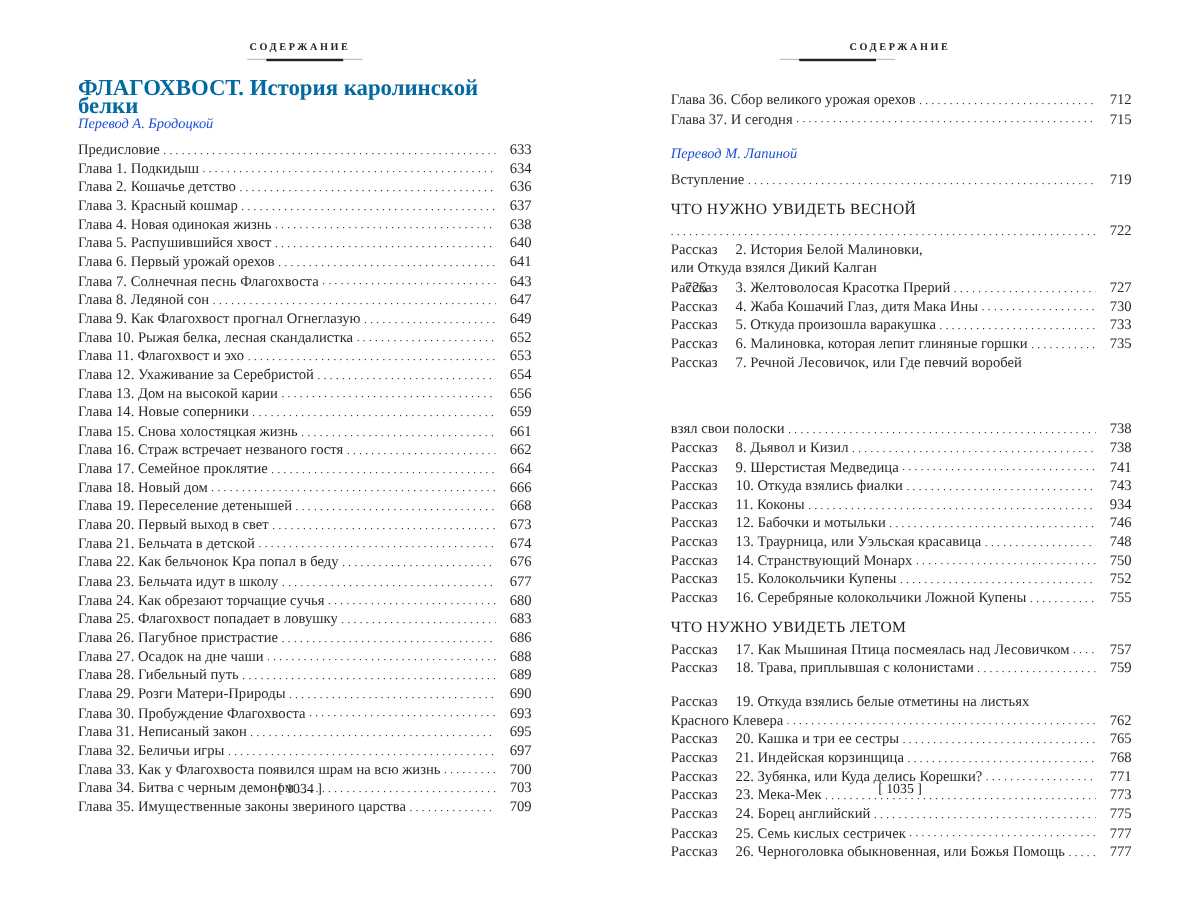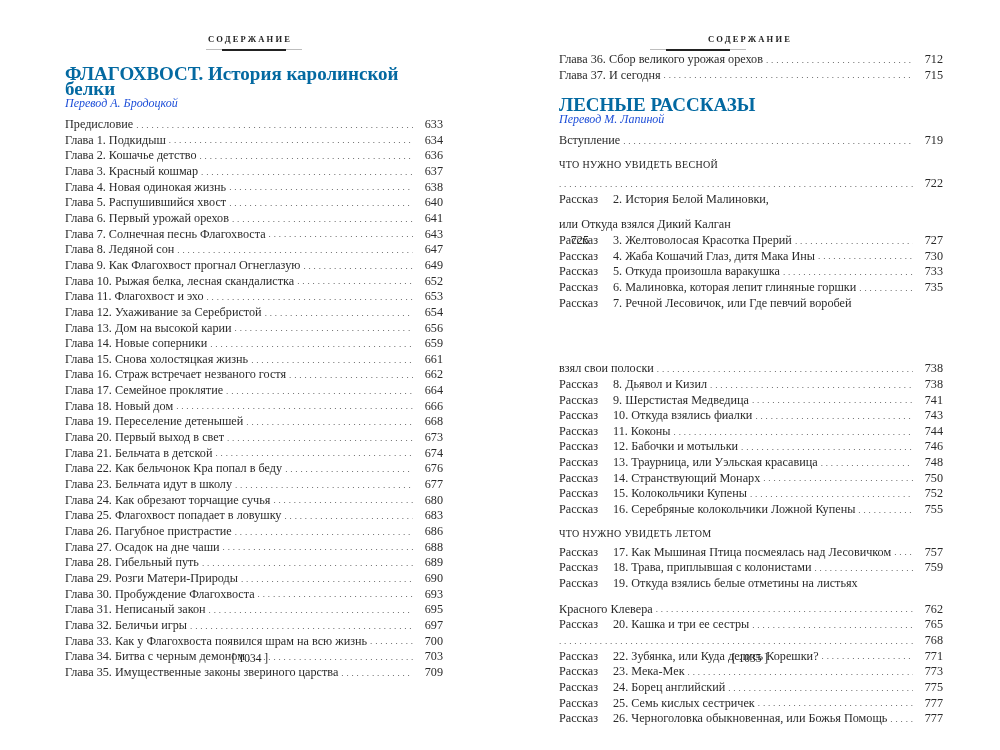--- a/index.html
+++ b/index.html
@@ -9,32 +9,32 @@
   .page.left { left:0; width:500px; }
   .page.right { left:500px; width:500px; }
   .running-head { position:absolute; top:34px; left:0; width:100%; text-align:center;
                   font-size:8.5px; font-weight:bold; letter-spacing:2.2px; color:#222; }
   .head-rule { position:absolute; top:49px; height:1px; width:96px; background:#bdbdbd; }
   .head-rule::after { content:""; position:absolute; left:16px; right:16px; top:-0.5px; height:2px; background:#222; }
   .page.left .head-rule { left:206px; }
   .page.right .head-rule { left:650px; left:150px; }
   .content { position:absolute; font-size:12.2px; line-height:15.67px; }
   .page.left .content { left:65px; top:66px; width:378px; }
-  .page.right .content { left:59px; top:52px; width:384px; }
+  .page.right .content { left:59px; top:76px; width:384px; }
   .work-title { font-weight:bold; font-size:19px; color:#0369a1; line-height:15px; }
   .translator { font-style:italic; font-size:12px; line-height:15px; color:#1d4ed8; margin-bottom:6px; }
   .row { display:flex; align-items:flex-end; height:15.67px; white-space:nowrap; }
   .row .label { flex:0 0 auto; padding-right:3px; }
   .row .dots { flex:1 1 auto; overflow:hidden; height:15.67px; position:relative; }
   .row .dots::before { content:". . . . . . . . . . . . . . . . . . . . . . . . . . . . . . . . . . . . . . . . . . . . . . . . . . . . . . . . . . . . . . . . . . . . . . . . . . . . . . . . . . . . . . . . . . . . . . . . . . . . . . . . . . . . . . . . . . . . . . . . . . . ";
                         position:absolute; left:0; bottom:0; font-size:9px; letter-spacing:0.3px; white-space:nowrap; line-height:15px; }
   .row .page-num { flex:0 0 auto; padding-left:6px; text-align:right; width:24px; }
-  .row.two-line { height:auto; flex-wrap:wrap;gap:10px; }
+  .row.two-line { height:auto; flex-wrap:wrap; }
   .first-line { height:15.67px; line-height:15.67px; }
-  .section-heading { font-size:10px; letter-spacing:0.3px; color:#222; margin-top:8px; margin-bottom:4px; line-height:15px; }
+  .section-heading { font-size:13px; letter-spacing:0.3px; color:#222; margin-top:8px; margin-bottom:4px; line-height:15px; }
   .gap { height:14px; }
   .folio { position:absolute; top:652px; left:0; width:100%; text-align:center; font-size:11.5px; font-weight:normal; color:#222; }
   .story-prefix { display:inline-block; width:54px; }
 </style>
 </head>
 <body>
 
 <div class="page left">
   <div class="running-head">СОДЕРЖАНИЕ</div>
   <div class="head-rule"></div>
@@ -237,21 +237,20 @@
           <span class="dots"></span>
           <span class="page-num">712</span>
         </div>
         <div class="row">
           <span class="label">Глава 37. И сегодня</span>
           <span class="dots"></span>
           <span class="page-num">715</span>
         </div>
       </div>
     <div class="gap"></div>
-    <div class="work-title">ЛЕСНЫЕ РАССКАЗЫ</div>
     <div class="translator">Перевод М. Лапиной</div>
     <div class="row">
       <span class="label">Вступление</span>
       <span class="dots"></span>
       <span class="page-num">719</span>
     </div>
     <div id="right-sections">
         <div class="section-heading">ЧТО НУЖНО УВИДЕТЬ ВЕСНОЙ</div>
         <div class="row">
           <span class="dots"></span>
@@ -304,21 +303,21 @@
           <span class="page-num">741</span>
         </div>
         <div class="row">
           <span class="label"><span class="story-prefix">Рассказ</span><span>10. Откуда взялись фиалки</span></span>
           <span class="dots"></span>
           <span class="page-num">743</span>
         </div>
         <div class="row">
           <span class="label"><span class="story-prefix">Рассказ</span><span>11. Коконы</span></span>
           <span class="dots"></span>
-          <span class="page-num">744</span>
+          <span class="page-num">934</span>
         </div>
         <div class="row">
           <span class="label"><span class="story-prefix">Рассказ</span><span>12. Бабочки и мотыльки</span></span>
           <span class="dots"></span>
           <span class="page-num">746</span>
         </div>
         <div class="row">
           <span class="label"><span class="story-prefix">Рассказ</span><span>13. Траурница, или Уэльская красавица</span></span>
           <span class="dots"></span>
           <span class="page-num">748</span>
@@ -343,33 +342,34 @@
           <span class="label"><span class="story-prefix">Рассказ</span><span>17. Как Мышиная Птица посмеялась над Лесовичком</span></span>
           <span class="dots"></span>
           <span class="page-num">757</span>
         </div>
         <div class="row">
           <span class="label"><span class="story-prefix">Рассказ</span><span>18. Трава, приплывшая с колонистами</span></span>
           <span class="dots"></span>
           <span class="page-num">759</span>
         </div>
         <div class="row two-line">
-          <div class="first-line" style="width: 100%;"><span class="story-prefix">Рассказ</span><span>19. Откуда взялись белые отметины на листьях</span></div>
+          <div class="first-line" style="width: 100%; margin-top: 12px;"><span class="story-prefix">Рассказ</span><span>19. Откуда взялись белые отметины на листьях</span></div>
           <div style="display: flex; width: 100%; height: 15.67px; align-items: flex-end;">
             <span class="label">Красного Клевера</span>
             <span class="dots"></span>
             <span class="page-num">762</span>
           </div>
         </div>
         <div class="row">
           <span class="label"><span class="story-prefix">Рассказ</span><span>20. Кашка и три ее сестры</span></span>
           <span class="dots"></span>
           <span class="page-num">765</span>
         </div>
         <div class="row">
+          <span class="label"><span class="story-prefix">Рассказ</span><span>21. Индейская корзинщица</span></span>
           <span class="dots"></span>
           <span class="page-num">768</span>
         </div>
         <div class="row">
           <span class="label"><span class="story-prefix">Рассказ</span><span>22. Зубянка, или Куда делись Корешки?</span></span>
           <span class="dots"></span>
           <span class="page-num">771</span>
         </div>
         <div class="row">
           <span class="label"><span class="story-prefix">Рассказ</span><span>23. Мека-Мек</span></span>

